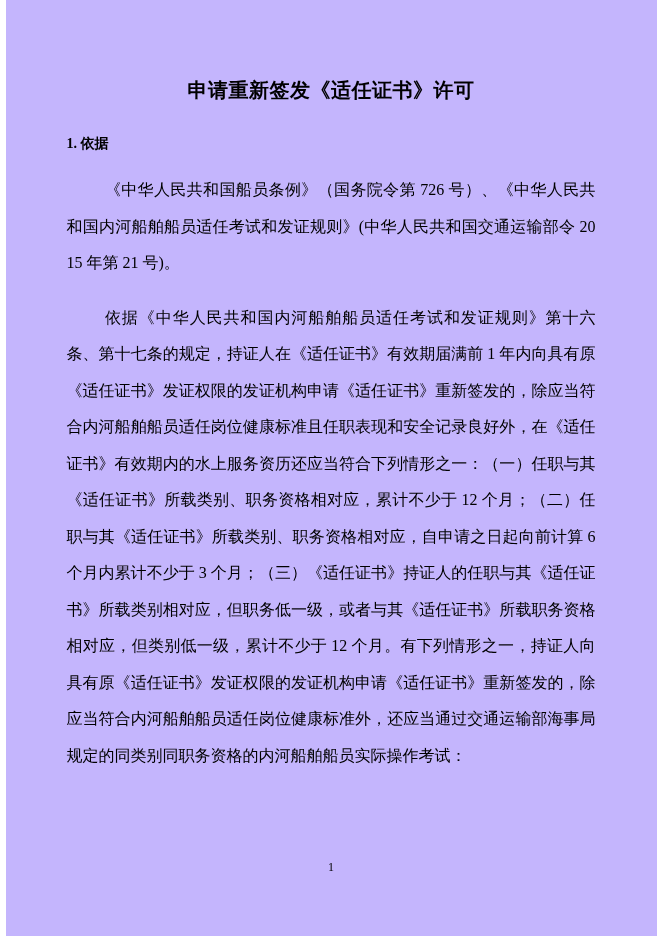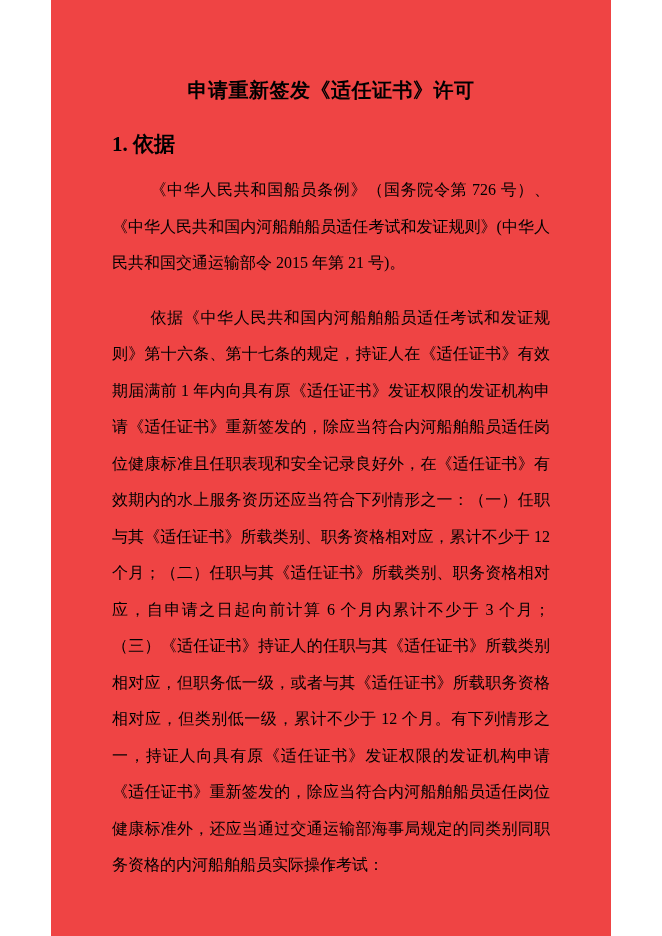--- a/index.html
+++ b/index.html
@@ -2,40 +2,40 @@
 <html><head>
 <meta charset="utf-8">
 <style>
   html, body {
     margin: 0;
     padding: 0;
     background: #ffffff;
   }
   .page {
     position: relative;
-    width: 560px;
+    width: 651px;
     height: 936px;
     margin: 0 auto;
     box-sizing: border-box;
-    background: #ef4444;
+    background: #c4b5fd;
     padding: 76px 61px 30px 61px;
     font-family: "Liberation Serif", "DejaVu Serif", serif;
     color: #000000;
     overflow: hidden;
   }
   .doc-title {
     font-size: 20px;
     font-weight: bold;
     text-align: center;
     margin: 0 0 28px 0;
     line-height: 28px;
     letter-spacing: 0.5px;
   }
   .section-heading {
-    font-size: 21px;
+    font-size: 14px;
     font-weight: bold;
     margin: 0 0 16px 0;
     line-height: 24px;
   }
   .body-paragraph {
     font-size: 16px;
     line-height: 36.5px;
     text-align: justify;
     text-justify: inter-ideograph;
     margin: 0 0 18px 0;

